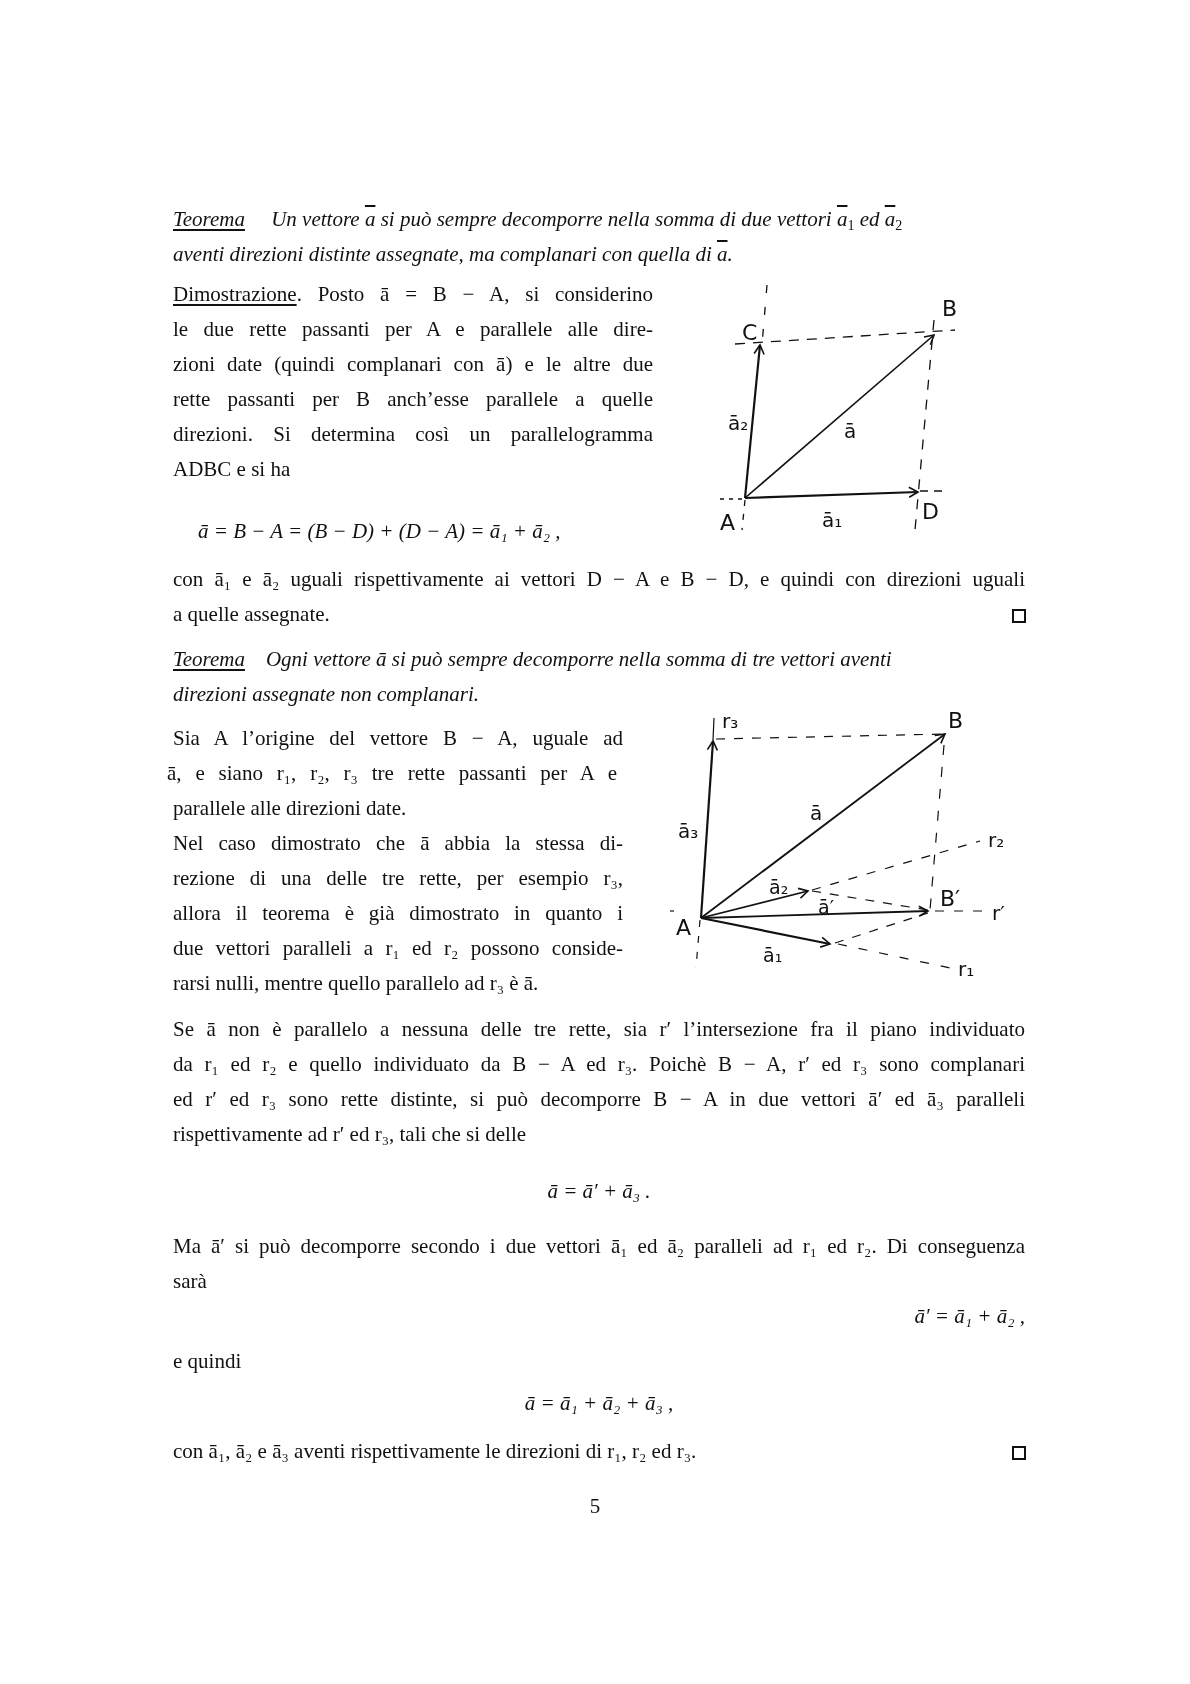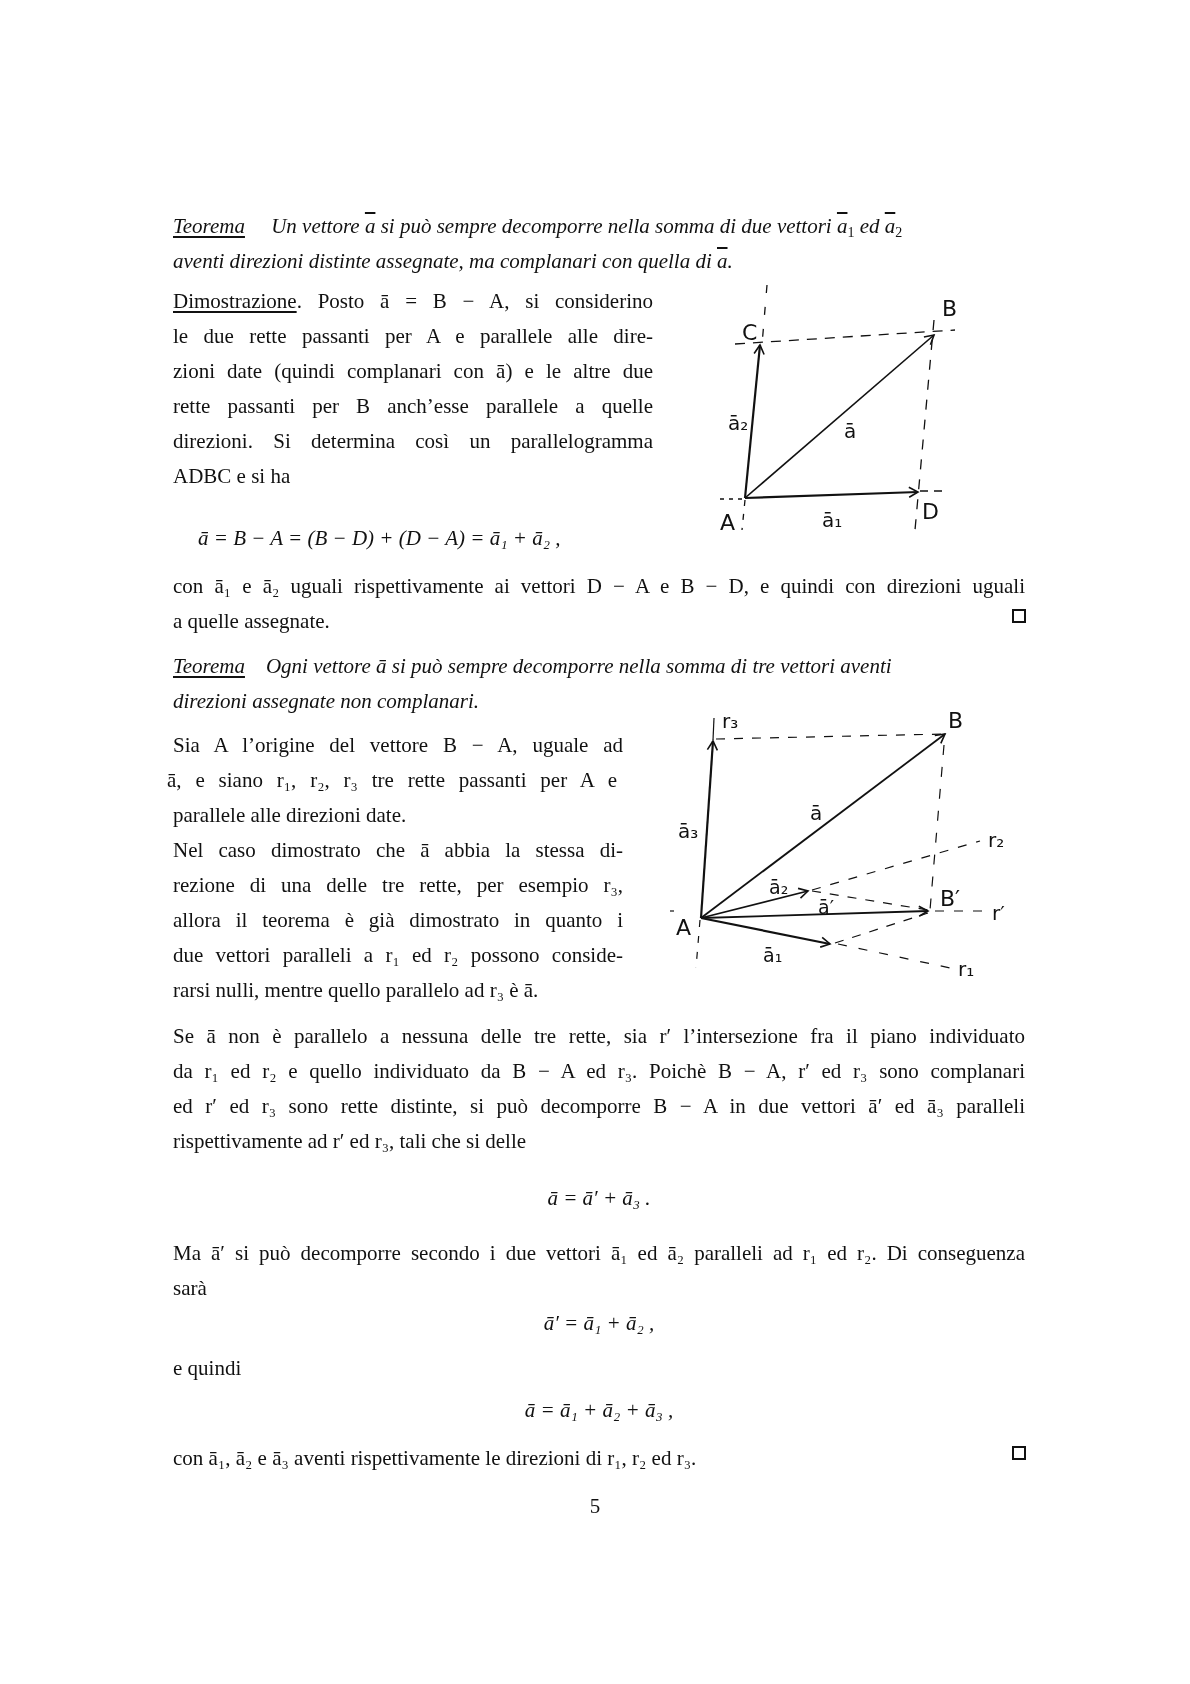--- a/index.html
+++ b/index.html
@@ -1,18 +1,18 @@
 <!DOCTYPE html>
 <html><head>
 <meta charset="utf-8">
 <style>
   html, body { margin:0; padding:0; background:#ffffff; }
   body { width:1190px; height:1684px; position:relative; overflow:hidden;
          font-family:"Liberation Serif","DejaVu Serif",serif; color:#111; }
-  .line { position:absolute; font-size:21px; line-height:36px; white-space:nowrap; }
+  .line { position:absolute; font-size:21px; line-height:22px; white-space:nowrap; }
   .it { font-style:italic; }
   .u { text-decoration:underline; text-underline-offset:3px; }
   .ab { text-decoration:overline; font-style:italic; }
   sub { font-size:14px; vertical-align:-4px; font-style:normal; }
   .just { text-align:justify; text-align-last:justify; }
   .qed { position:absolute; width:14px; height:14px; border:2px solid #111; box-sizing:border-box; }
   .center { text-align:center; }
   svg text { font-family:"DejaVu Sans",sans-serif; fill:#111; }
   .page-number { position:absolute; left:0; width:1190px; text-align:center; font-size:21px; }
 </style>
@@ -124,21 +124,21 @@
 <div class="line just" style="left:173px; top:1018px; width:852px;">Se ā non è parallelo a nessuna delle tre rette, sia r′ l’intersezione fra il piano individuato</div>
 <div class="line just" style="left:173px; top:1053px; width:852px;">da r₁ ed r₂ e quello individuato da B − A ed r₃. Poichè B − A, r′ ed r₃ sono complanari</div>
 <div class="line just" style="left:173px; top:1088px; width:852px;">ed r′ ed r₃ sono rette distinte, si può decomporre B − A in due vettori ā′ ed ā₃ paralleli</div>
 <div class="line" style="left:173px; top:1123px;">rispettivamente ad r′ ed r₃, tali che si delle</div>
 
 <div class="line it center" style="left:173px; top:1180px; width:852px;">ā = ā′ + ā₃ .</div>
 
 <div class="line just" style="left:173px; top:1235px; width:852px;">Ma ā′ si può decomporre secondo i due vettori ā₁ ed ā₂ paralleli ad r₁ ed r₂. Di conseguenza</div>
 <div class="line" style="left:173px; top:1270px;text-align:center;">sarà</div>
 
-<div class="line it center" style="left:173px; top:1305px; width:852px;">ā′ = ā₁ + ā₂ ,</div>
+<div class="line it center" style="left:173px; top:1305px; width:852px;text-align:right;">ā′ = ā₁ + ā₂ ,</div>
 
 <div class="line" style="left:173px; top:1350px;">e quindi</div>
 
 <div class="line it center" style="left:173px; top:1392px; width:852px;">ā = ā₁ + ā₂ + ā₃ ,</div>
 
 <div class="line" style="left:173px; top:1440px;">con ā₁, ā₂ e ā₃ aventi rispettivamente le direzioni di r₁, r₂ ed r₃.</div>
 <div class="qed" style="left:1012px; top:1446px;"></div>
 
 <div class="page-number" style="top:1494px;">5</div>
 

